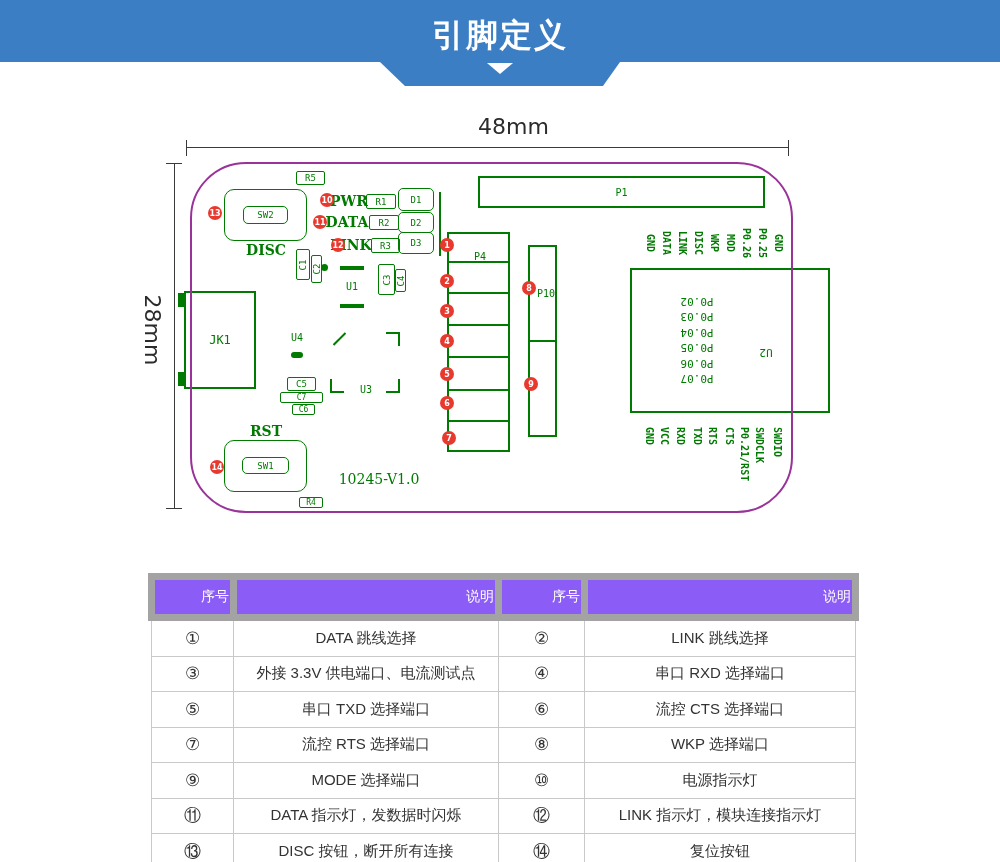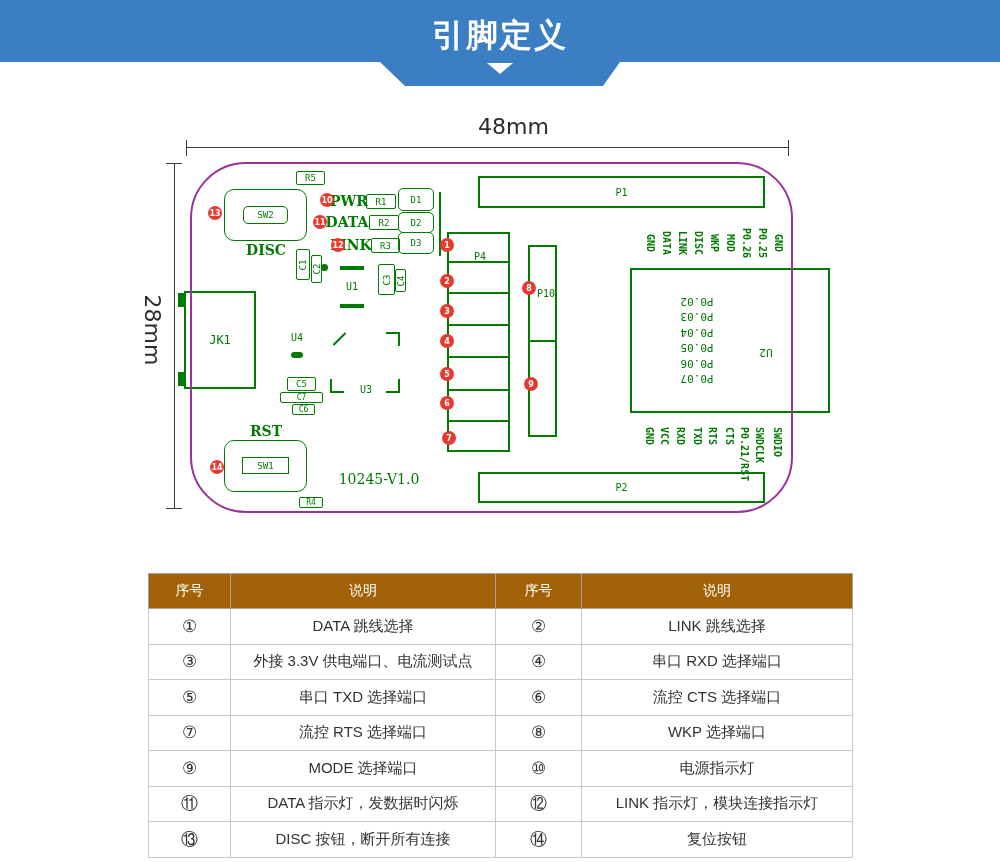--- a/index.html
+++ b/index.html
@@ -41,22 +41,22 @@
   .pin-u2{position:absolute;color:#007a00;font-family:"DejaVu Sans Mono",monospace;font-size:11px;
           white-space:nowrap;transform:translate(-50%,-50%) rotate(180deg);}
   .marker{position:absolute;width:14px;height:14px;border-radius:50%;background:#e8392f;color:#fff;
           font-size:8px;font-weight:bold;display:flex;align-items:center;justify-content:center;
           transform:translate(-50%,-50%);font-family:"DejaVu Sans",sans-serif;}
   .corner{position:absolute;width:14px;height:14px;box-sizing:border-box;}
 
   
   .pintable{position:absolute;left:148px;top:573px;width:704px;border-collapse:collapse;
             table-layout:fixed;border:1px solid #999;color:#333;}
-  .pintable th{background:#a16207;color:#fff;font-size:14px;font-weight:normal;height:32px;
-               border:1px solid #a3a3a3;}
+  .pintable th{background:#8b5cf6;color:#fff;font-size:14px;font-weight:normal;height:32px;
+               border:7px solid #a3a3a3;text-align:right;}
   .pintable td{height:32.5px;text-align:center;font-size:15px;border:1px solid #c9c9c9;
                overflow:hidden;white-space:nowrap;}
   .pintable td.num{font-size:17px;}
 </style>
 </head>
 <body>
 
 <div id="stage">
 
   <div class="hdr-bar"></div>
@@ -68,23 +68,20 @@
   <div class="dim-line" style="left:186px;top:147px;width:603px;height:1px;"></div>
   <div class="dim-line" style="left:186px;top:140px;width:1px;height:16px;"></div>
   <div class="dim-line" style="left:788px;top:140px;width:1px;height:16px;"></div>
   <div class="dim-text" style="left:152px;top:330px;transform:translate(-50%,-50%) rotate(90deg);">28mm</div>
   <div class="dim-line" style="left:174px;top:163px;width:1px;height:346px;"></div>
   <div class="dim-line" style="left:166px;top:163px;width:16px;height:1px;"></div>
   <div class="dim-line" style="left:166px;top:508px;width:16px;height:1px;"></div>
 
   <div class="grect" style="left:478px;top:176px;width:287px;height:32px;">
     <span class="inlabel" style="font-size:10px;">P1</span>
-  </div>
-  <div class="grect" style="left:478px;top:472px;width:287px;height:31px;">
-    <span class="inlabel" style="font-size:10px;">P2</span>
   </div>
   <div class="grect" style="left:447px;top:232px;width:63px;height:220px;"></div>
   <div class="gline" style="left:449px;top:261px;width:59px;height:2px;"></div>
   <div class="gline" style="left:449px;top:292px;width:59px;height:2px;"></div>
   <div class="gline" style="left:449px;top:324px;width:59px;height:2px;"></div>
   <div class="gline" style="left:449px;top:356px;width:59px;height:2px;"></div>
   <div class="gline" style="left:449px;top:389px;width:59px;height:2px;"></div>
   <div class="gline" style="left:449px;top:420px;width:59px;height:2px;"></div>
   <span class="glabel" style="left:480px;top:256px;">P4</span>
 
@@ -189,21 +186,21 @@
   </div>
   <div class="grect-thin" style="left:280px;top:392px;width:43px;height:11px;">
     <span class="inlabel" style="font-size:8px;">C7</span>
   </div>
   <div class="grect-thin" style="left:292px;top:404px;width:23px;height:11px;">
     <span class="inlabel" style="font-size:8px;">C6</span>
   </div>
 
   <span class="gserif" style="left:266px;top:431px;">RST</span>
   <div class="grect-thin" style="left:224px;top:440px;width:83px;height:52px;border-radius:10px;"></div>
-  <div class="grect-thin" style="left:242px;top:457px;width:47px;height:17px;border-radius:0;">
+  <div class="grect-thin" style="left:242px;top:457px;width:47px;height:17px;border-radius:5px;">
     <span class="inlabel">SW1</span>
   </div>
   <div class="grect-thin" style="left:299px;top:497px;width:24px;height:11px;">
     <span class="inlabel" style="font-size:8px;">R4</span>
   </div>
   <span class="gserif" style="left:379px;top:479px;font-weight:normal;">10245-V1.0</span>
 
   <div class="gfill" style="left:178px;top:293px;width:8px;height:14px;"></div>
   <div class="gfill" style="left:178px;top:372px;width:8px;height:14px;"></div>
   <div class="grect" style="left:184px;top:291px;width:72px;height:98px;background:#fff;">

